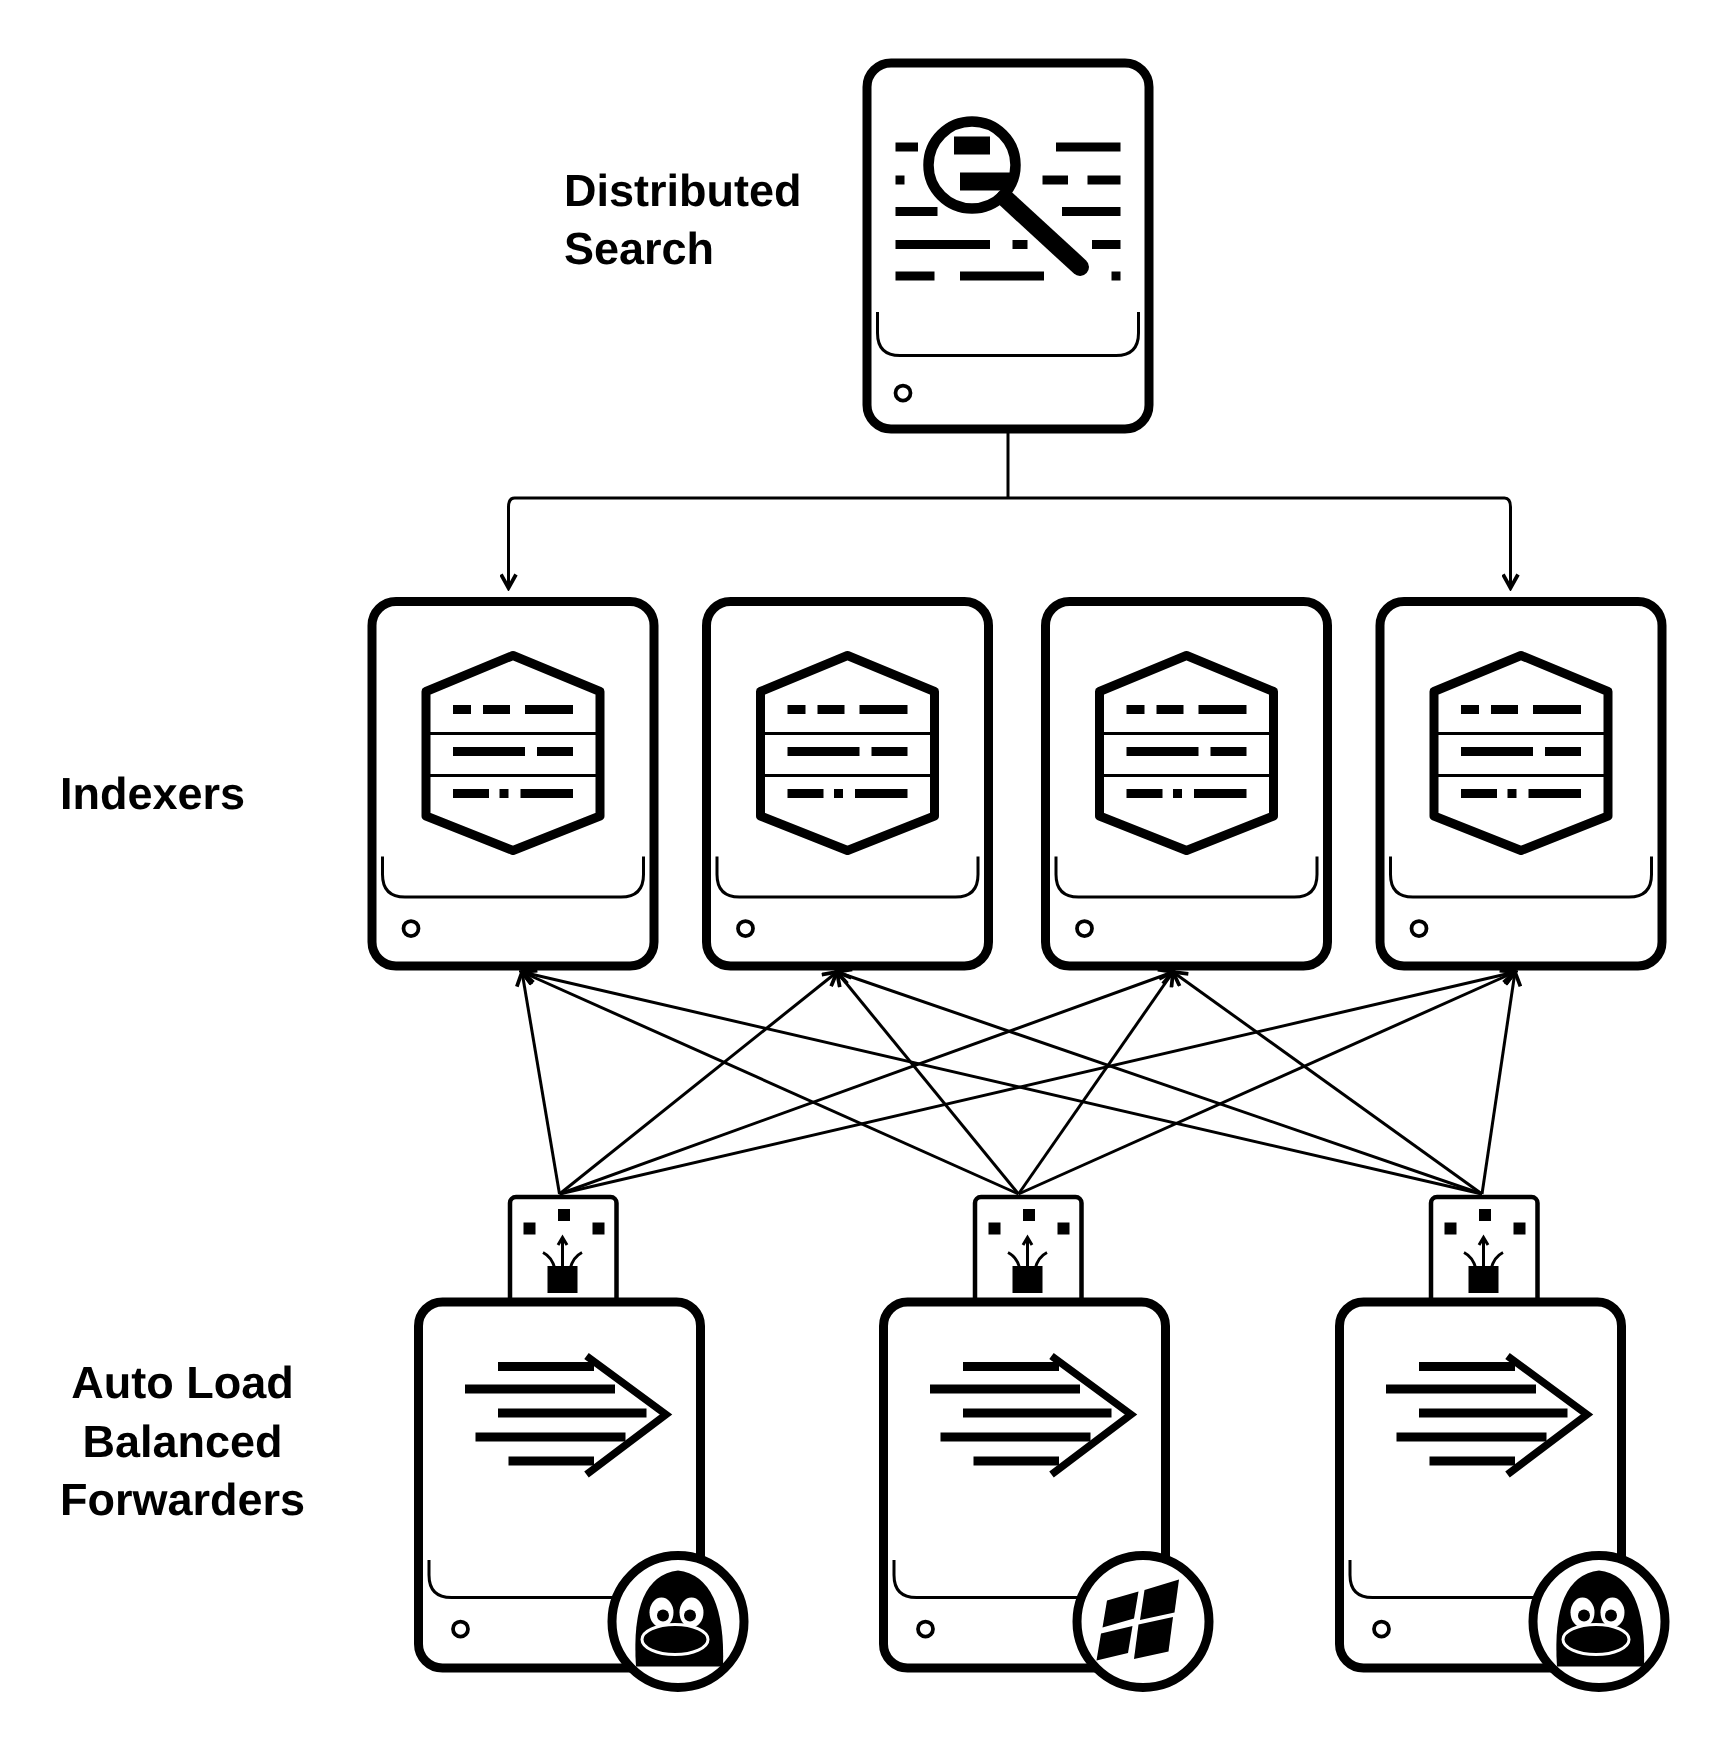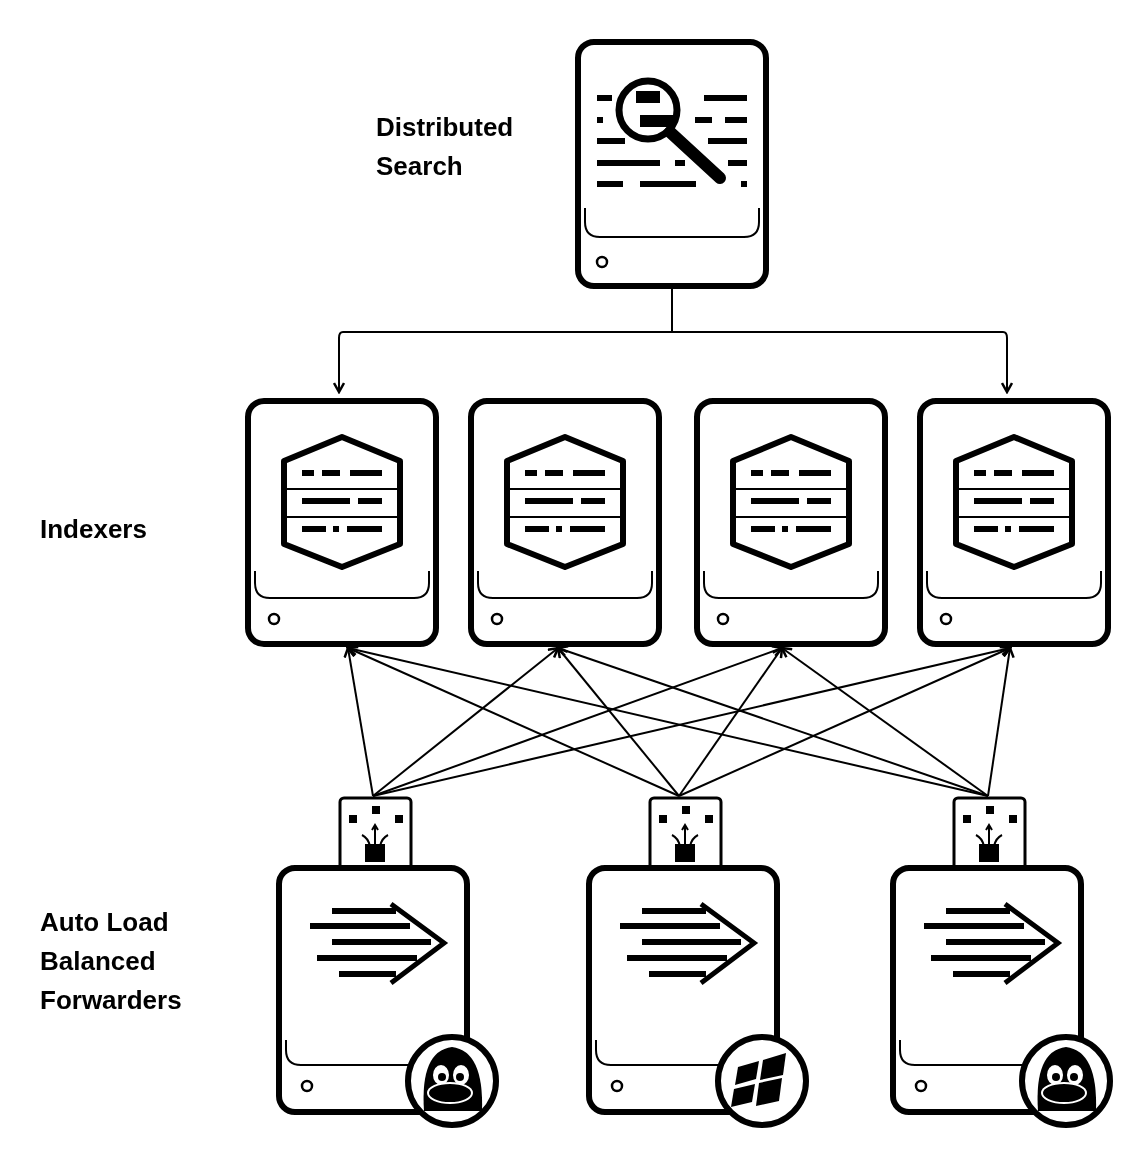--- a/index.html
+++ b/index.html
@@ -1,26 +1,26 @@
 <!DOCTYPE html>
 <html><head>
 <meta charset="utf-8">
 <style>
   html, body { margin: 0; padding: 0; background: #ffffff; }
   body { width: 1148px; height: 1166px; position: relative; overflow: hidden; font-family: "Liberation Sans", sans-serif; }
-  .label { position: absolute; font-weight: bold; font-size: 26px; line-height: 39px; color: #000; white-space: pre-line; }
+  .label { position: absolute; font-weight: bold; font-size: 30px; line-height: 39px; color: #000; white-space: pre-line; }
   svg.diagram { position: absolute; left: 0; top: 0; }
 </style>
 </head>
 <body>
 
 <div class="label" style="left:376px; top:108px;">Distributed
 Search</div>
 <div class="label" style="left:40px; top:496px;margin-top:14px;">Indexers</div>
-<div class="label" style="left:40px; top:903px;">Auto Load
+<div class="label" style="left:40px; top:903px;text-align:center;">Auto Load
 Balanced
 Forwarders</div>
 
 <svg class="diagram" width="1148" height="1166" viewBox="0 0 1148 1166">
   <defs>
     <marker id="arr" viewBox="0 0 12 12" refX="10" refY="6" markerWidth="12" markerHeight="12" orient="auto" markerUnits="userSpaceOnUse">
       <path d="M1,1 L10,6 L1,11" fill="none" stroke="#000" stroke-width="2.5"></path>
     </marker>
   </defs>
 

